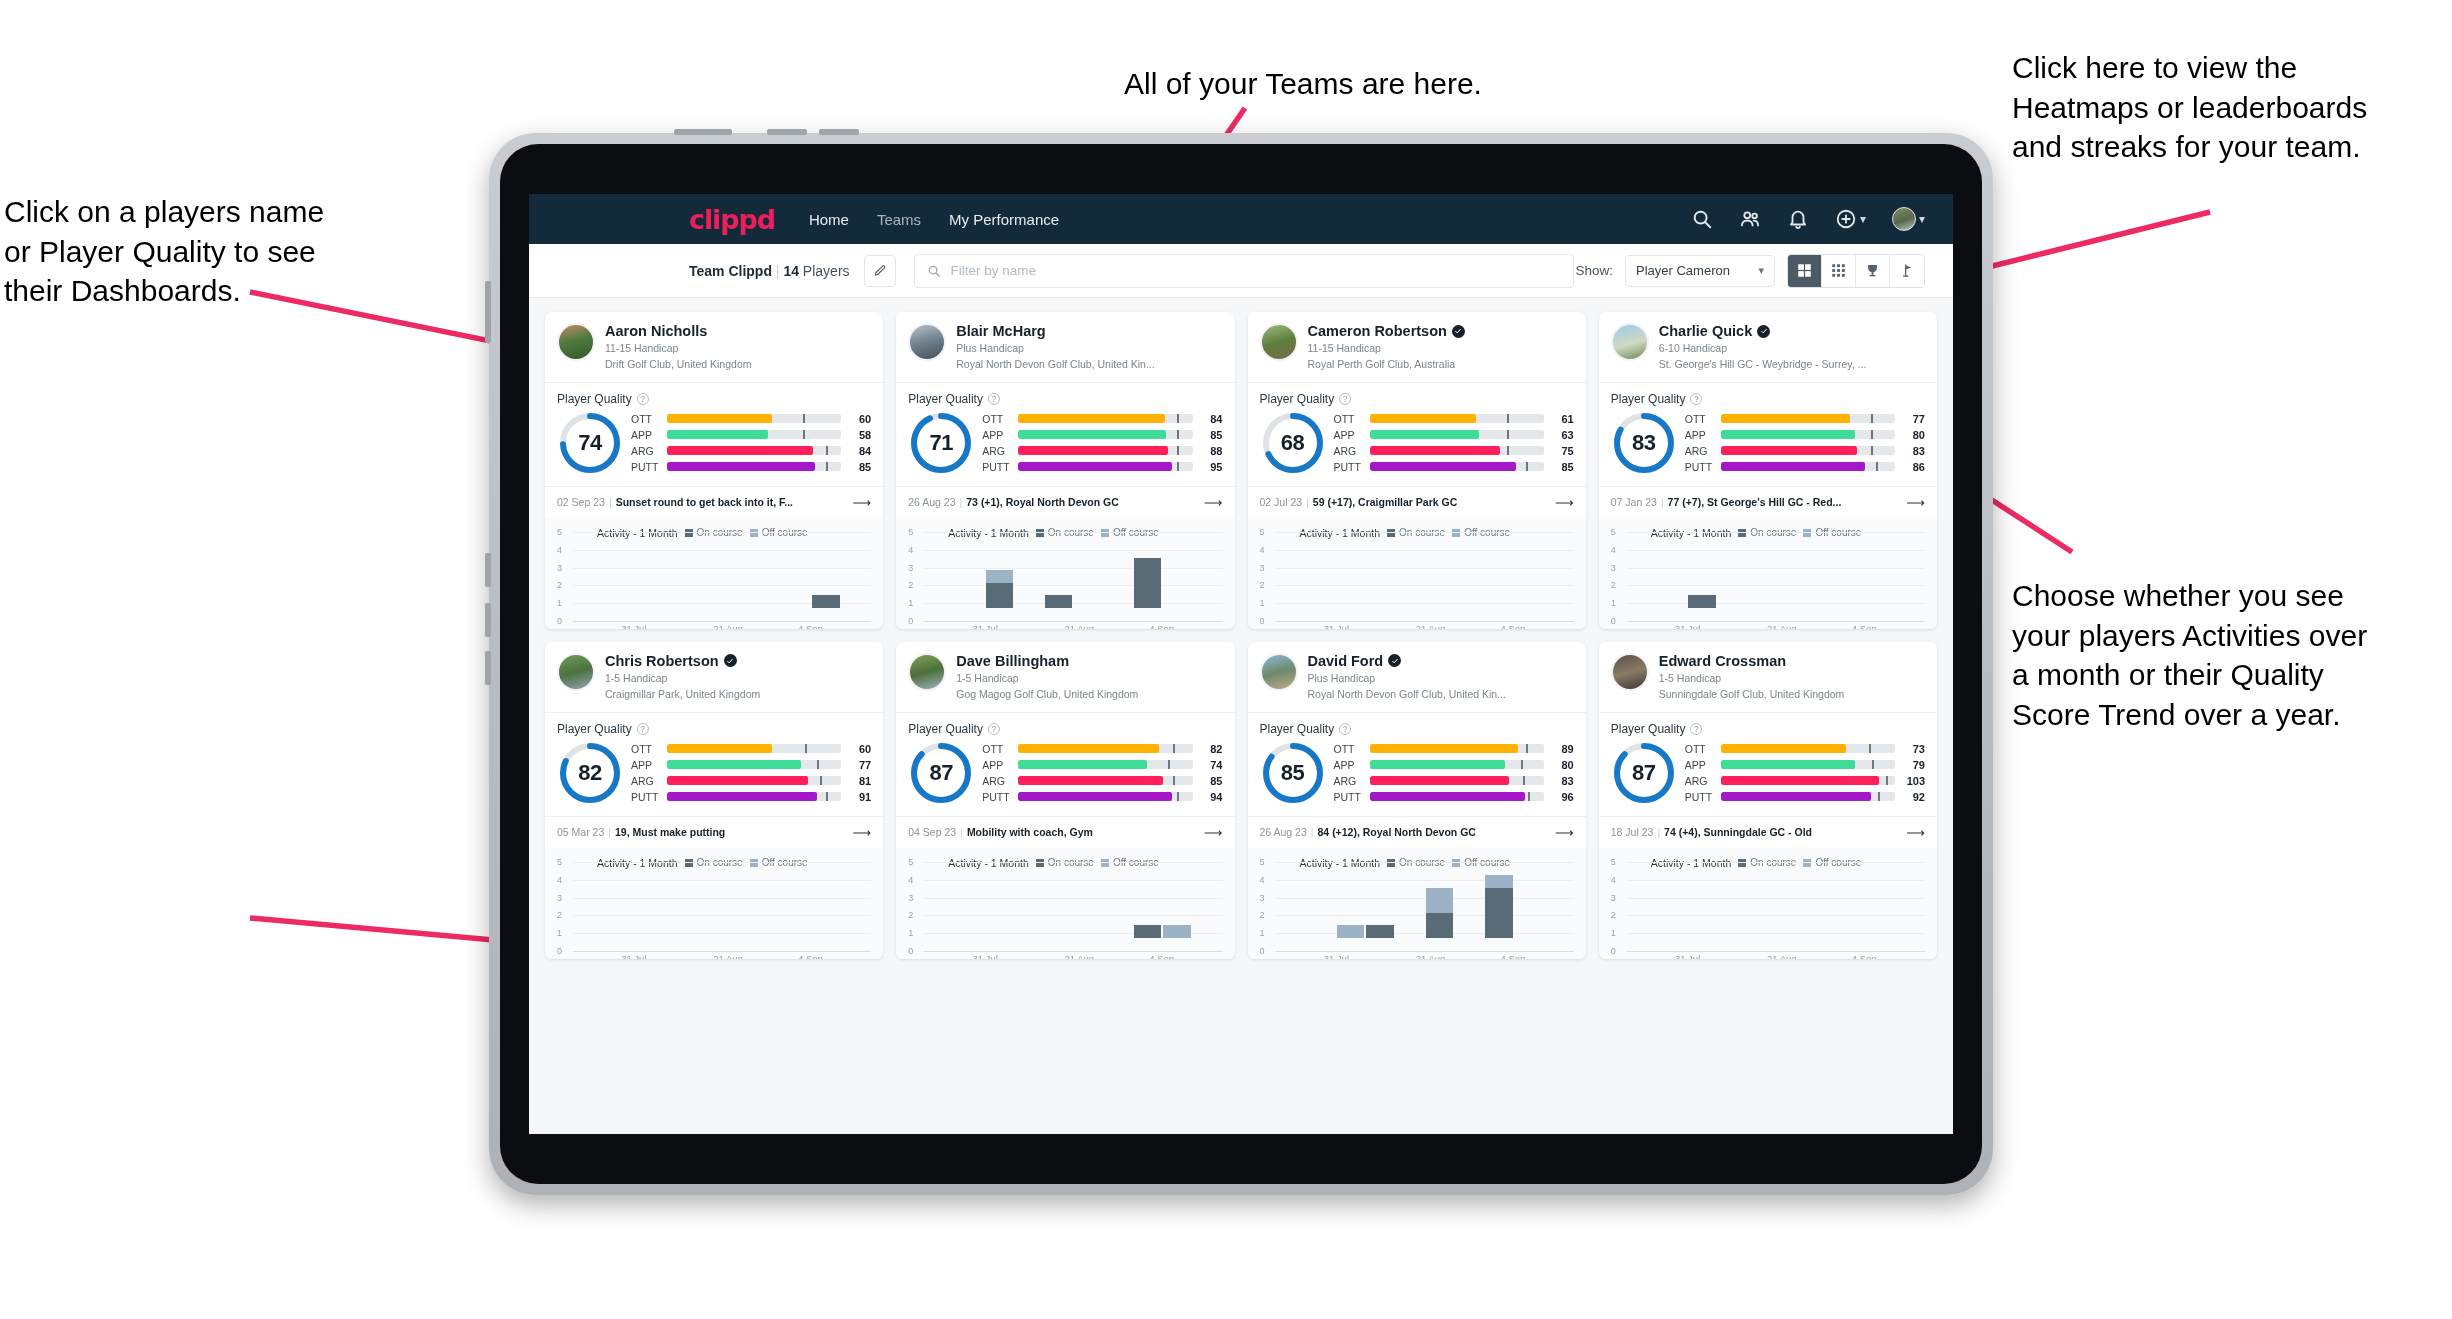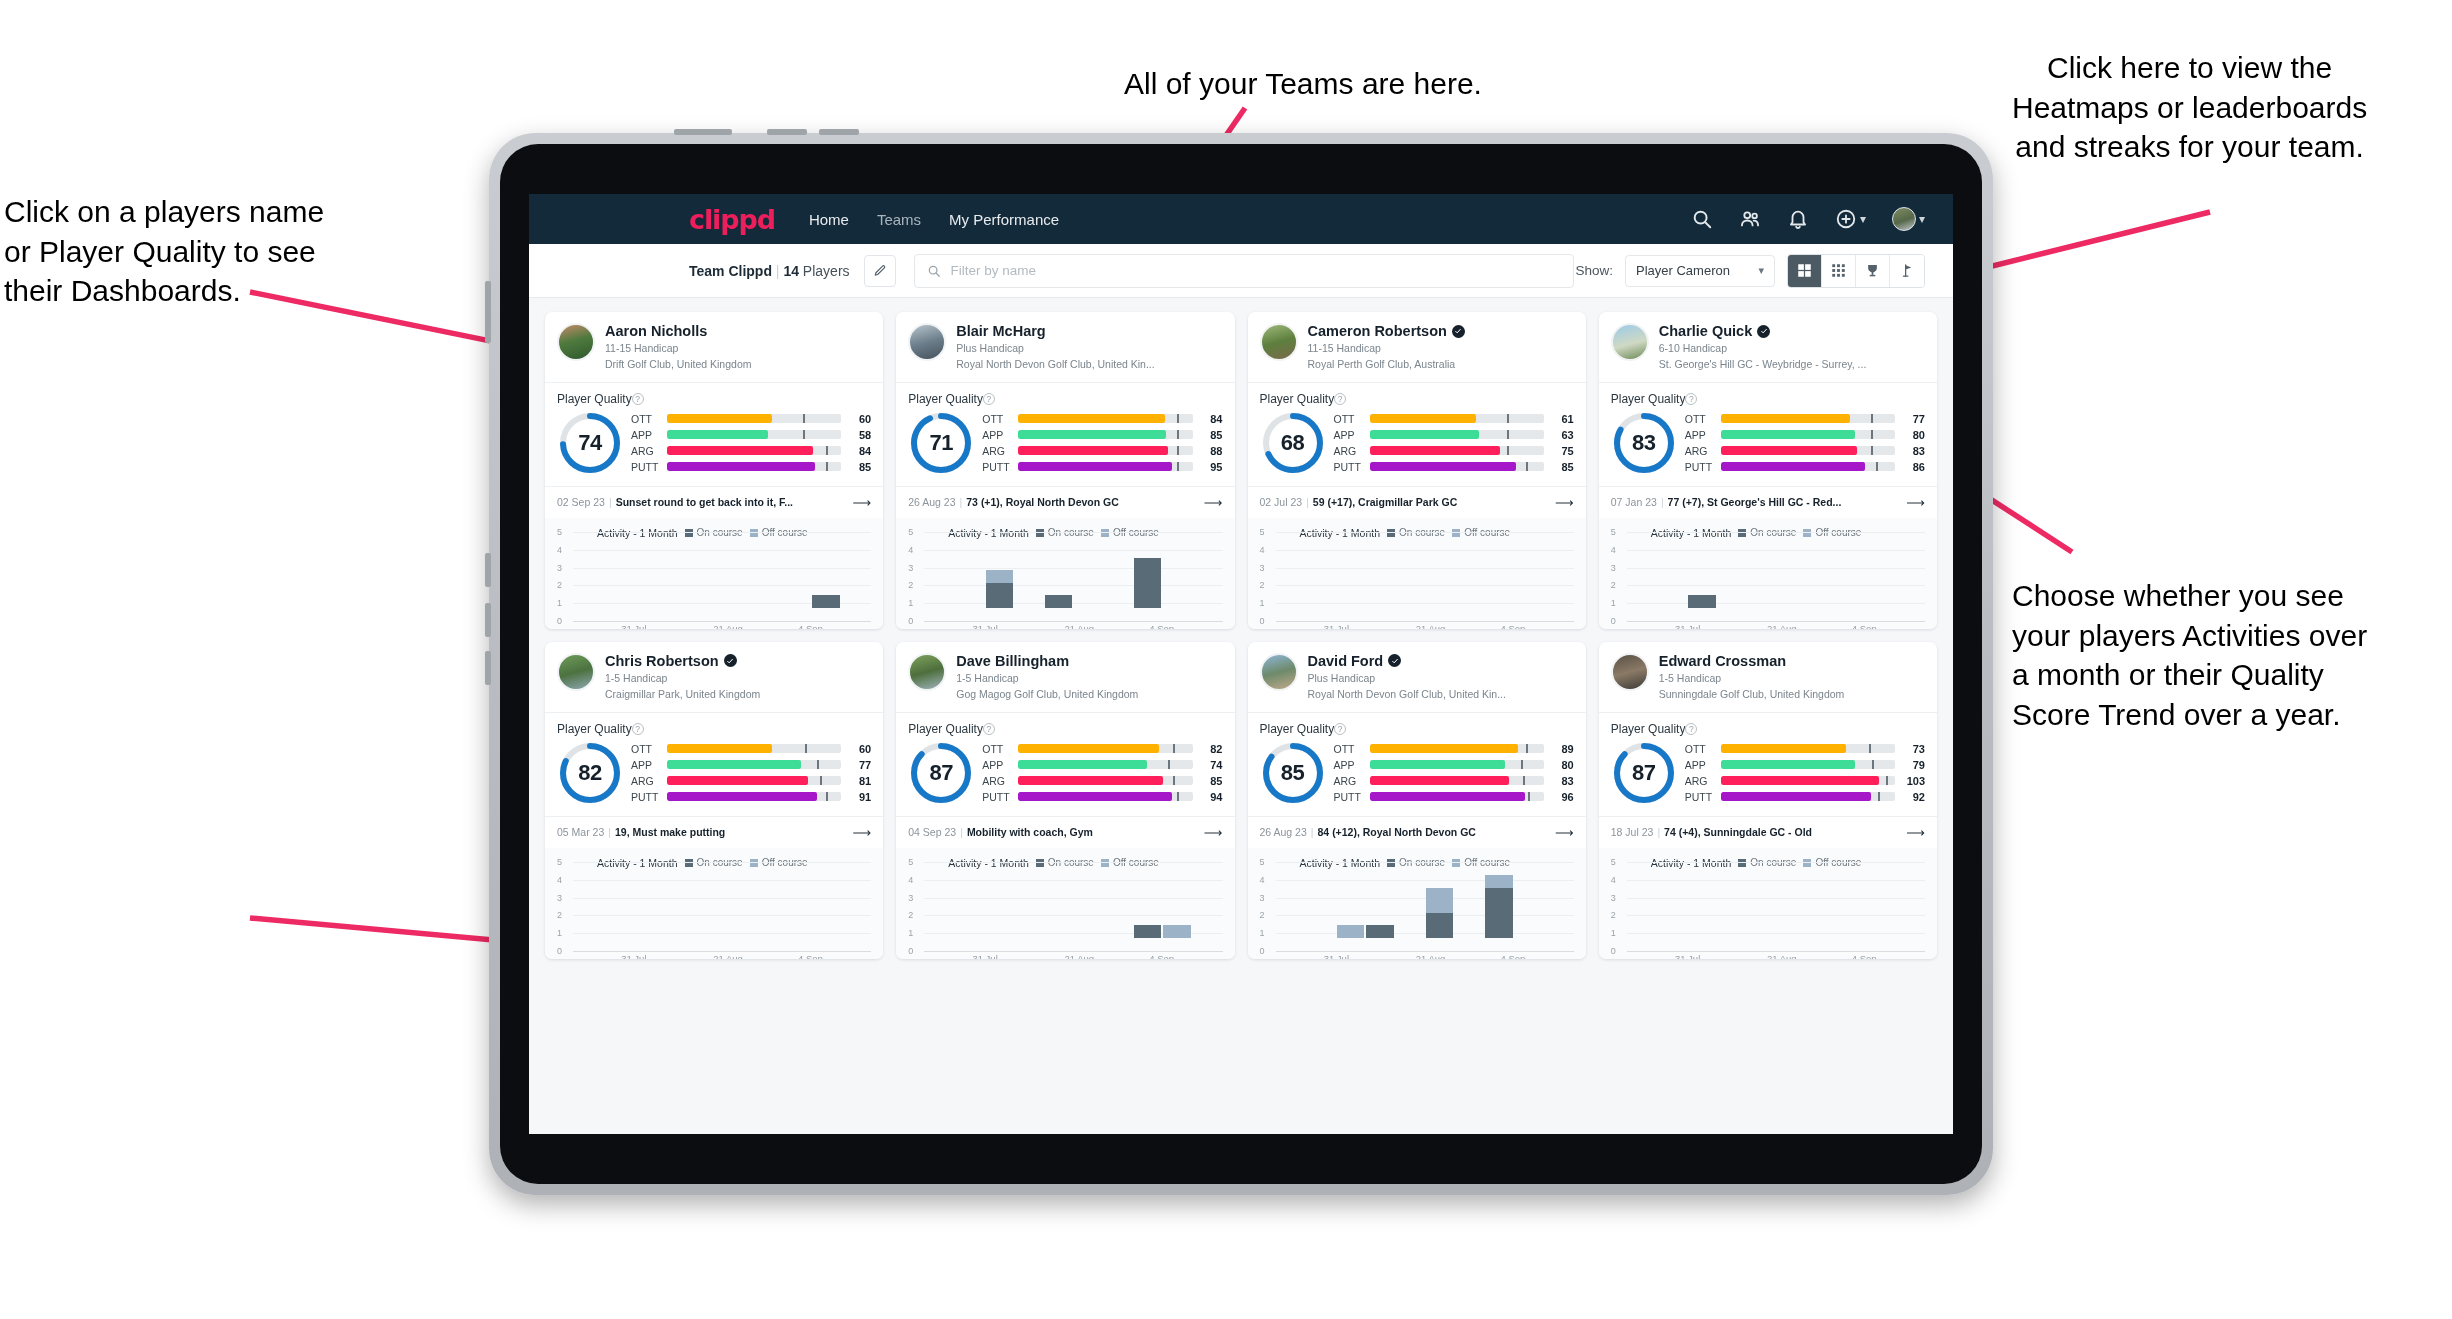--- a/index.html
+++ b/index.html
@@ -174,21 +174,21 @@
   .badge {
     width: 13px; height: 13px; border-radius: 50%; background: #16212b;
     display: flex; align-items: center; justify-content: center; flex: none;
   }
   .badge svg { width: 8px; height: 8px; color: #fff; }
   .pmeta { font-size: 10.5px; color: #7b858d; margin-top: 2px; line-height: 1.38;
            white-space: nowrap; overflow: hidden; text-overflow: ellipsis; max-width: 240px; }
 
   .sec-div { height: 1px; background: #edf0f2; }
   .pq-sec { padding: 9px 12px 10px 12px; }
-  .pq-title-row { display: flex; align-items: center; margin-bottom: 4px; }
+  .pq-title-row { display: flex; align-items: center; gap: 5px; margin-bottom: 4px; }
   .pq-title { font-size: 12px; color: #2b3740; cursor: pointer; }
   .qmark {
     width: 12px; height: 12px; border-radius: 50%; border: 1px solid #b8c0c6;
     color: #97a0a7; font-size: 8.5px; display: flex; align-items: center;
     justify-content: center; line-height: 1;
   }
   .pq-body { display: flex; align-items: center; gap: 8px; }
   .ring-wrap { position: relative; width: 66px; height: 66px; flex: none; }
   .ring-wrap svg { width: 66px; height: 66px; transform: rotate(-90deg); display: block; }
   .ring-num {
@@ -234,21 +234,21 @@
   .seg-on  { background: #5a6b78; width: 100%; }
   .xlabs { position: absolute; left: 18px; right: 2px; bottom: -2px; display: flex; }
   .xlab { font-size: 9.5px; color: #97a0a7; position: absolute; transform: translateX(-50%); }
 </style>
 </head>
 <body>
 
 <div id="root">
 
   <div class="annot" style="left:1124px; top:64px;">All of your Teams are here.</div>
-  <div class="annot" style="left:2012px; top:48px;text-align:center;">Click here to view the
+  <div class="annot" style="left:2012px; top:48px;">Click here to view the
 Heatmaps or leaderboards
 and streaks for your team.</div>
   <div class="annot" style="left:4px; top:192px;">Click on a players name
 or Player Quality to see
 their Dashboards.</div>
   <div class="annot" style="left:2012px; top:576px;">Choose whether you see
 your players Activities over
 a month or their Quality
 Score Trend over a year.</div>
 

